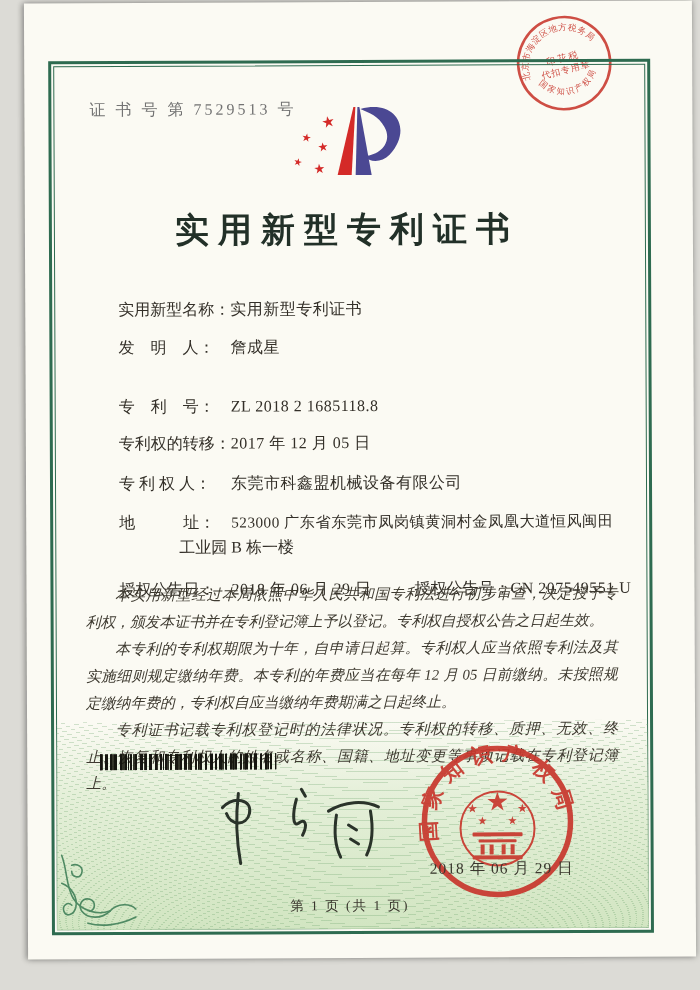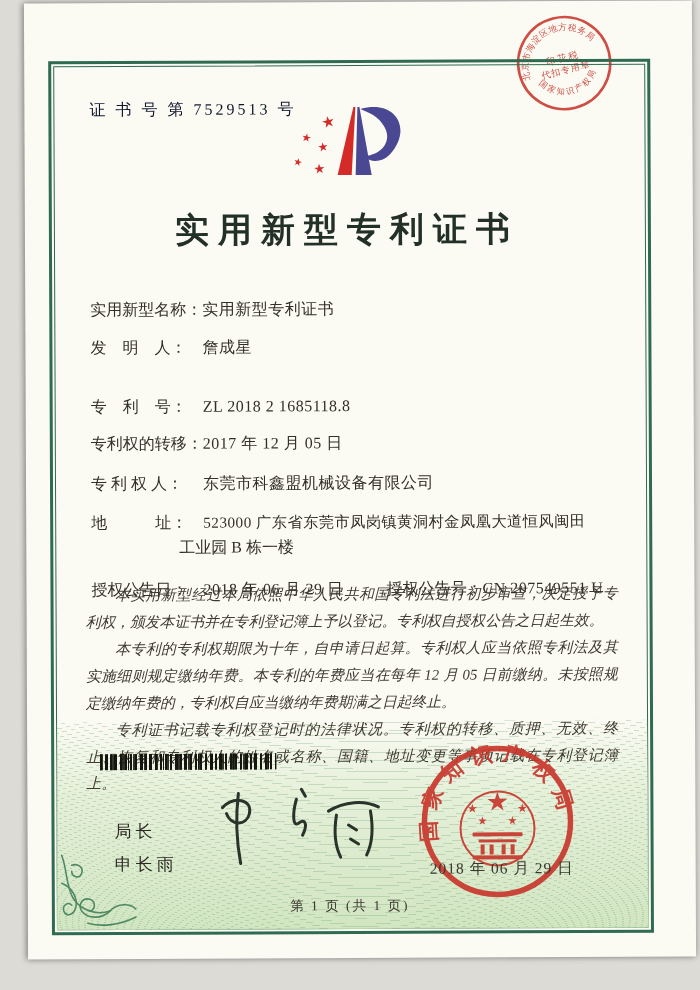--- a/index.html
+++ b/index.html
@@ -29,31 +29,31 @@
     position:absolute;left:2px;right:2px;bottom:2px;height:208px;z-index:0;
     background:
       repeating-radial-gradient(ellipse 160% 90% at 50% 130%,
         rgba(110,165,110,.30) 0 1px, rgba(255,255,255,0) 1px 8px),
       linear-gradient(to bottom, rgba(217,234,203,0) 0,
         rgba(217,234,203,.65) 35%, rgba(205,227,188,.9) 100%);
   }
 
   .cert-no{
     position:absolute;left:38px;top:36px;
-    font-size:16px;letter-spacing:3px;color:#0f172a;
+    font-size:16px;letter-spacing:3px;color:#737373;
   }
   .logo{position:absolute;left:240px;top:36px;width:120px;height:100px;}
   .title{
     position:absolute;left:0;top:144px;width:100%;text-align:center;
     font-size:34px;letter-spacing:9px;color:#223028;font-weight:600;
   }
 
   .fields{position:absolute;left:38px;top:228px;width:540px;font-size:16px;color:#332f28;}
   .frow{position:absolute;left:0;white-space:nowrap;}
-  .flabel{display:inline-block;min-width:112px;}
+  .flabel{display:inline-block;min-width:112px;margin-left:28px;}
   .fvalue{letter-spacing:.5px;}
   .addr-line2{position:absolute;left:88px;white-space:nowrap;}
 
   .body-text{
     position:absolute;left:32px;top:518px;width:532px;z-index:1;
     font-size:14.8px;line-height:1.82;color:#3e3a30;
     font-style:italic;text-align:justify;
   }
   .body-text p{margin:0;text-indent:2em;}
 
@@ -170,24 +170,20 @@
     </div>
 
     <div class="body-text">
       <p>本实用新型经过本局依照中华人民共和国专利法进行初步审查，决定授予专利权，颁发本证书并在专利登记簿上予以登记。专利权自授权公告之日起生效。</p>
       <p>本专利的专利权期限为十年，自申请日起算。专利权人应当依照专利法及其实施细则规定缴纳年费。本专利的年费应当在每年 12 月 05 日前缴纳。未按照规定缴纳年费的，专利权自应当缴纳年费期满之日起终止。</p>
       <p>专利证书记载专利权登记时的法律状况。专利权的转移、质押、无效、终止、恢复和专利权人的姓名或名称、国籍、地址变更等事项记载在专利登记簿上。</p>
     </div>
 
     <div class="barcode"></div>
 
-    <div class="director">
-      <div>局长</div>
-      <div>申长雨</div>
-    </div>
 
     <svg class="signature" viewBox="0 0 190 95">
       <g fill="none" stroke="#2a332a" stroke-width="3" stroke-linecap="round">
         <path d="M34,14 C31,38 32,62 36,84"></path>
         <path d="M18,28 C30,16 48,20 45,34 C42,47 26,46 22,34"></path>
         <path d="M92,20 C88,34 88,48 94,44 C100,39 104,44 98,56"></path>
         <path d="M97,10 l4,7"></path>
         <path d="M124,32 C140,22 160,21 174,28"></path>
         <path d="M132,36 C129,54 131,68 136,78"></path>
         <path d="M166,32 C169,50 167,66 162,76"></path>

